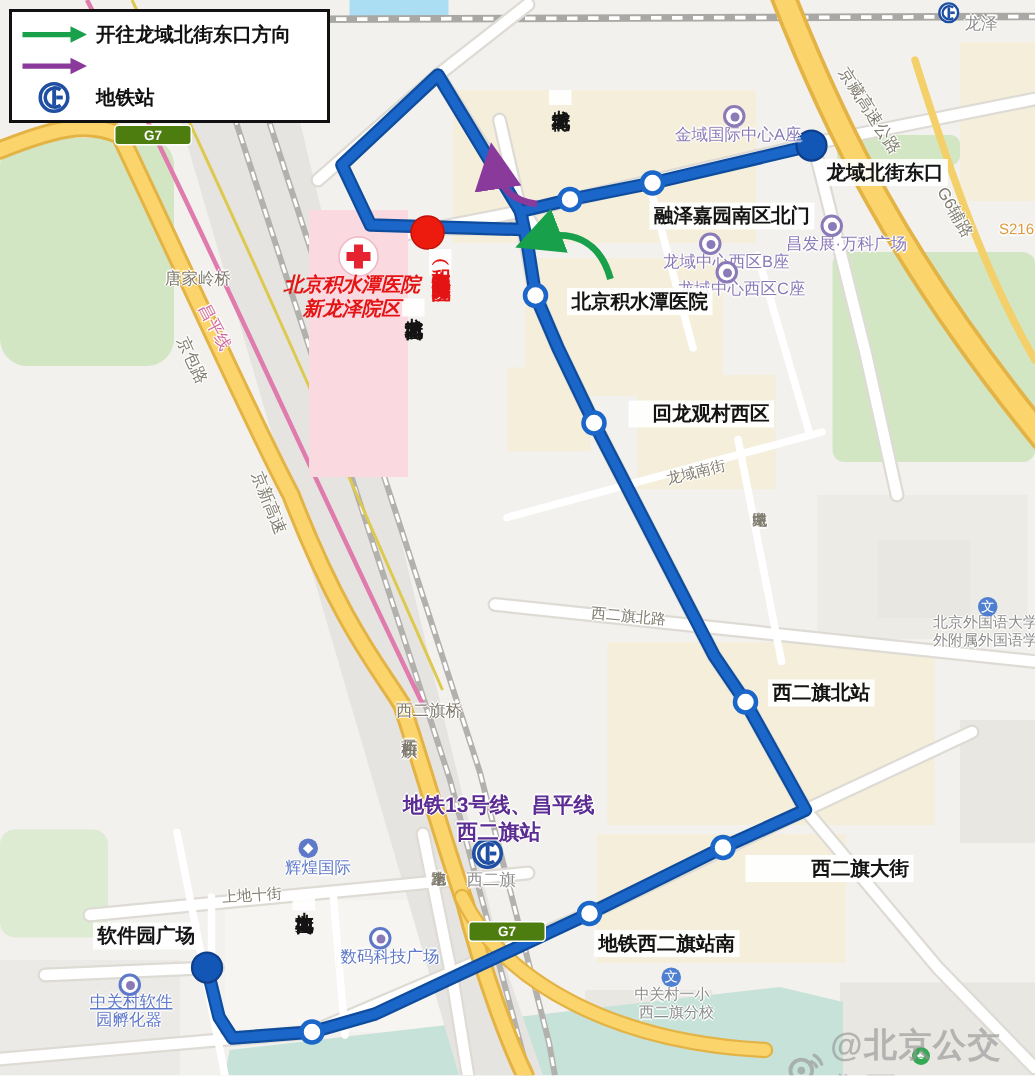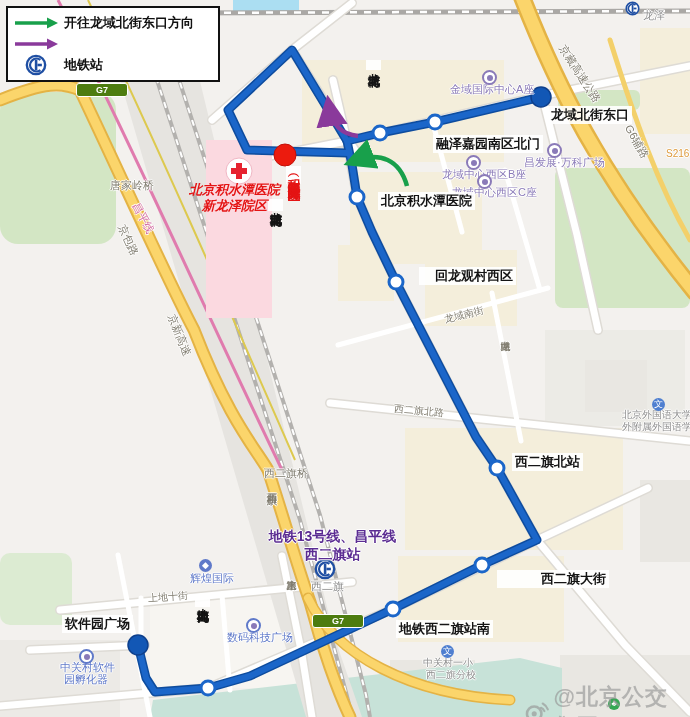--- a/index.html
+++ b/index.html
@@ -272,21 +272,21 @@
 <div class="bglbl roadlbl" style="left:444px;top:308px;transform:rotate(-14deg);font-size:10px;">龙域南街</div>
 <div class="bglbl roadlbl" style="left:498px;top:333px;writing-mode:vertical-rl;text-orientation:upright;font-size:10px;">龙域中路</div>
 <div class="bglbl roadlbl" style="left:148px;top:590px;transform:rotate(-4deg);font-size:10px;">上地十街</div>
 <div class="bglbl roadlbl" style="left:284px;top:572px;writing-mode:vertical-rl;text-orientation:upright;font-size:10px;">上地东路</div>
 <div class="bglbl" style="left:311px;top:579px;">西二旗</div>
 <div class="schoolico" style="left:199px;top:559px;background:#5f79c9;">◆</div>
 <div class="bglbl blue" style="left:190px;top:571px;">辉煌国际</div>
 <div class="poidot" style="left:246px;top:618px;border-color:#5f79c9;"></div>
 <div class="bglbl blue" style="left:227px;top:630px;">数码科技广场</div>
 <div class="poidot" style="left:79px;top:649px;border-color:#5f79c9;"></div>
-<div class="bglbl blue" style="left:60px;top:660px;">中关村软件</div>
+<div class="bglbl blue" style="left:60px;top:660px;text-decoration:underline;">中关村软件</div>
 <div class="bglbl blue" style="left:64px;top:672px;">园孵化器</div>
 <div class="schoolico" style="left:441px;top:645px;">文</div>
 <div class="bglbl" style="left:423px;top:656px;font-size:10px;">中关村一小</div>
 <div class="bglbl" style="left:426px;top:668px;font-size:10px;">西二旗分校</div>
 <div class="schoolico" style="left:652px;top:398px;">文</div>
 <div class="bglbl" style="left:622px;top:408px;font-size:10px;">北京外国语大学北</div>
 <div class="bglbl" style="left:622px;top:420px;font-size:10px;">外附属外国语学校</div>
 <div class="parkico" style="left:608px;top:698px;">♣</div>
 <div class="bglbl" style="left:622px;top:704px;font-size:10px;margin-top:34px;">安宁庄公园</div>
 <div class="shield" style="left:76px;top:83px;">G7</div>

